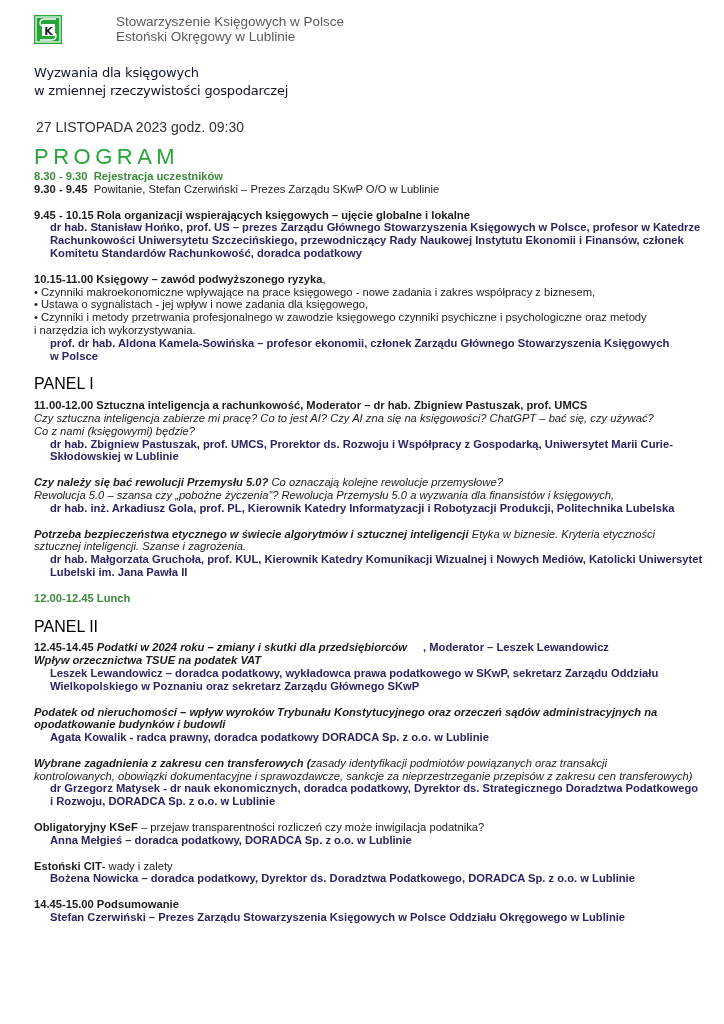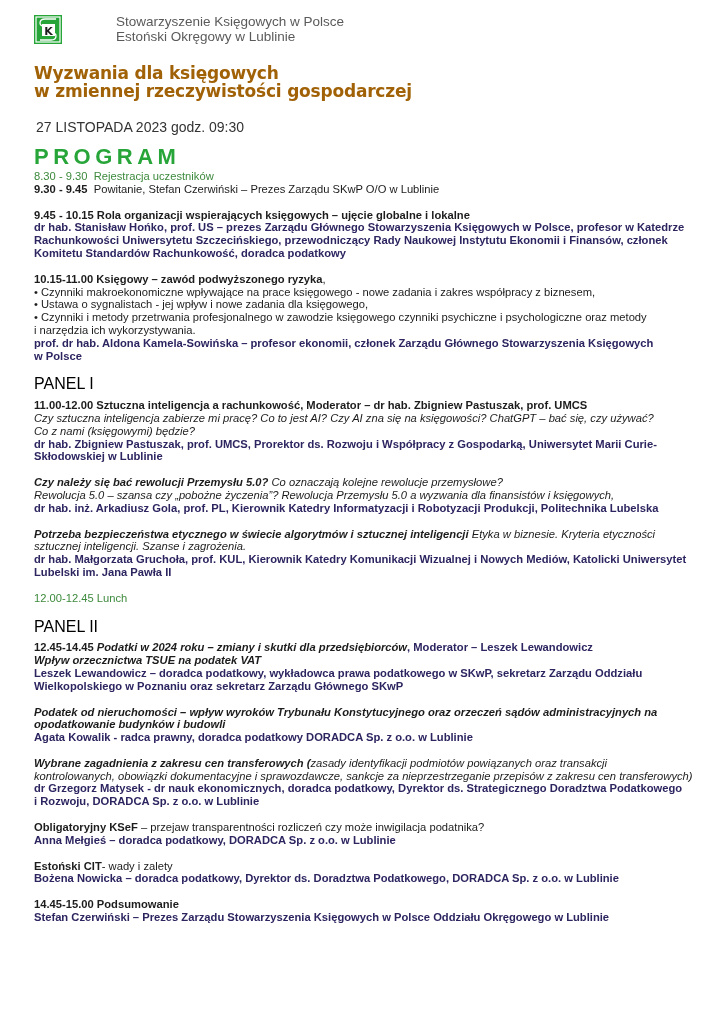--- a/index.html
+++ b/index.html
@@ -3,29 +3,29 @@
 <meta charset="utf-8">
 <style>
   html, body { margin:0; padding:0; background:#ffffff; }
   body { width:724px; height:1024px; position:relative; overflow:hidden;
          font-family:"Liberation Sans", sans-serif; color:#1c1c1c; }
   .page { position:absolute; left:34px; top:0; width:680px; }
   .header { position:absolute; left:0; top:14px; display:flex; align-items:center; }
   .logo { width:28px; height:29px; background:#27a539; position:relative; margin-right:10px; }
   .logo svg { position:absolute; left:0; top:0; }
   .org { font-size:13.5px; line-height:15px; color:#5a5a5a;margin-left:44px; }
-  .title { position:absolute; left:0; top:64px; font-family:"DejaVu Sans", sans-serif; font-weight:bold;
-           font-size:17px; line-height:18px; color:#a16207; letter-spacing:-0.2px; }
+  .title { position:absolute; left:0; top:64px; font-family:"DejaVu Sans", sans-serif; font-weight:normal;
+           font-size:13px; line-height:18px; color:#0f172a; letter-spacing:-0.2px; }
   .date { position:absolute; left:2px; top:119px; font-family:Liberation Sans, sans-serif; font-size:14px; color:#333; }
-  .program { position:absolute; left:0; top:144px; font-size:22px; font-weight:bold; color:#27a539; letter-spacing:4.5px;text-align:right; }
+  .program { position:absolute; left:0; top:144px; font-size:22px; font-weight:normal; color:#27a539; letter-spacing:4.5px;text-align:right; }
   .content { position:absolute; left:0; top:170px; width:680px; font-size:11.2px; line-height:12.8px; }
   .line { white-space:nowrap; }
-  .green { color:#3d8a3d; font-weight:normal; }
+  .green { color:#3d8a3d; font-weight:bold; }
   .b { font-weight:bold; }
-  .navy { color:#2c2560; font-weight:bold; }
+  .navy { color:#2c2560; font-weight:bold;margin-left:16px; }
   .it { font-style:italic; }
   .panel { font-size:16px; font-weight:normal; color:#000000; margin:16px 0 8px 0; }
   .gap { height:13px; }
 </style>
 </head>
 <body>
 
 <div class="page">
 
   <div class="header">

